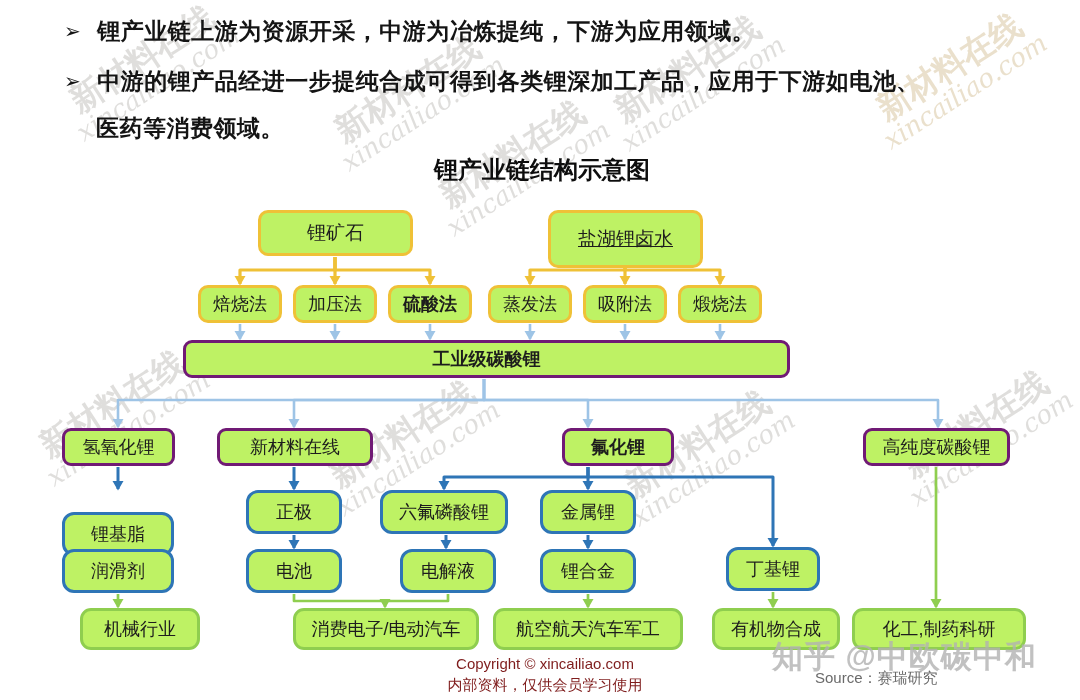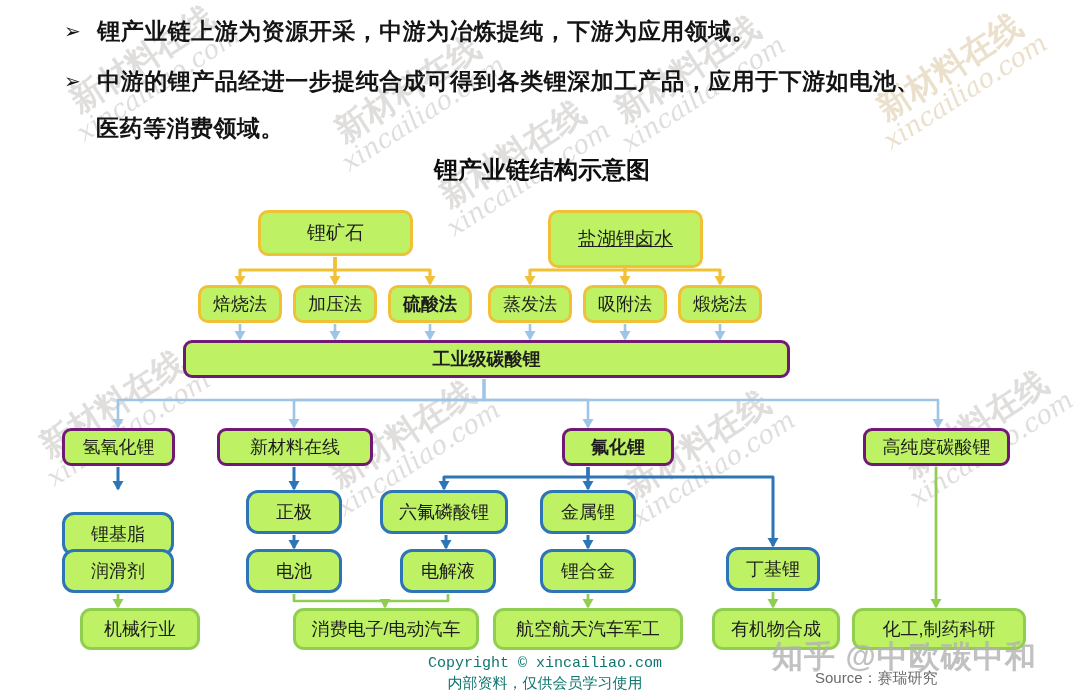--- a/index.html
+++ b/index.html
@@ -25,21 +25,21 @@
   
   .wm{position:absolute;z-index:0;transform:rotate(-33deg);text-align:center;line-height:1.0;pointer-events:none;}
   .wm .cn{display:block;font-size:33px;font-weight:700;}
   .wm .en{display:block;font-size:26px;font-style:italic;font-family:"DejaVu Serif","Liberation Serif",serif;}
   .wm-gray{color:rgba(150,146,138,0.30);}
   .wm-tan{color:rgba(201,174,122,0.38);}
   .zhihu-wm{position:absolute;left:772px;top:636px;z-index:3;font-size:31px;font-weight:700;
             letter-spacing:1px;color:rgba(178,178,178,0.8);white-space:nowrap;}
   
   .copyright{position:absolute;left:390px;top:653px;width:310px;text-align:center;
-             font-size:15px;line-height:21px;color:#0f766e;z-index:2;font-family:Liberation Mono, monospace;}
+             font-size:15px;line-height:21px;color:#7f1d1d;z-index:2;}
   .source{position:absolute;left:815px;top:669px;font-size:15px;color:#6a6a6a;z-index:2;}
 </style>
 </head>
 <body>
 
 <div class="stage">
 
   <div id="wm-layer">
       <div class="wm wm-gray" style="left: 55px; top: 40px;">
         <span class="cn">新材料在线</span>

